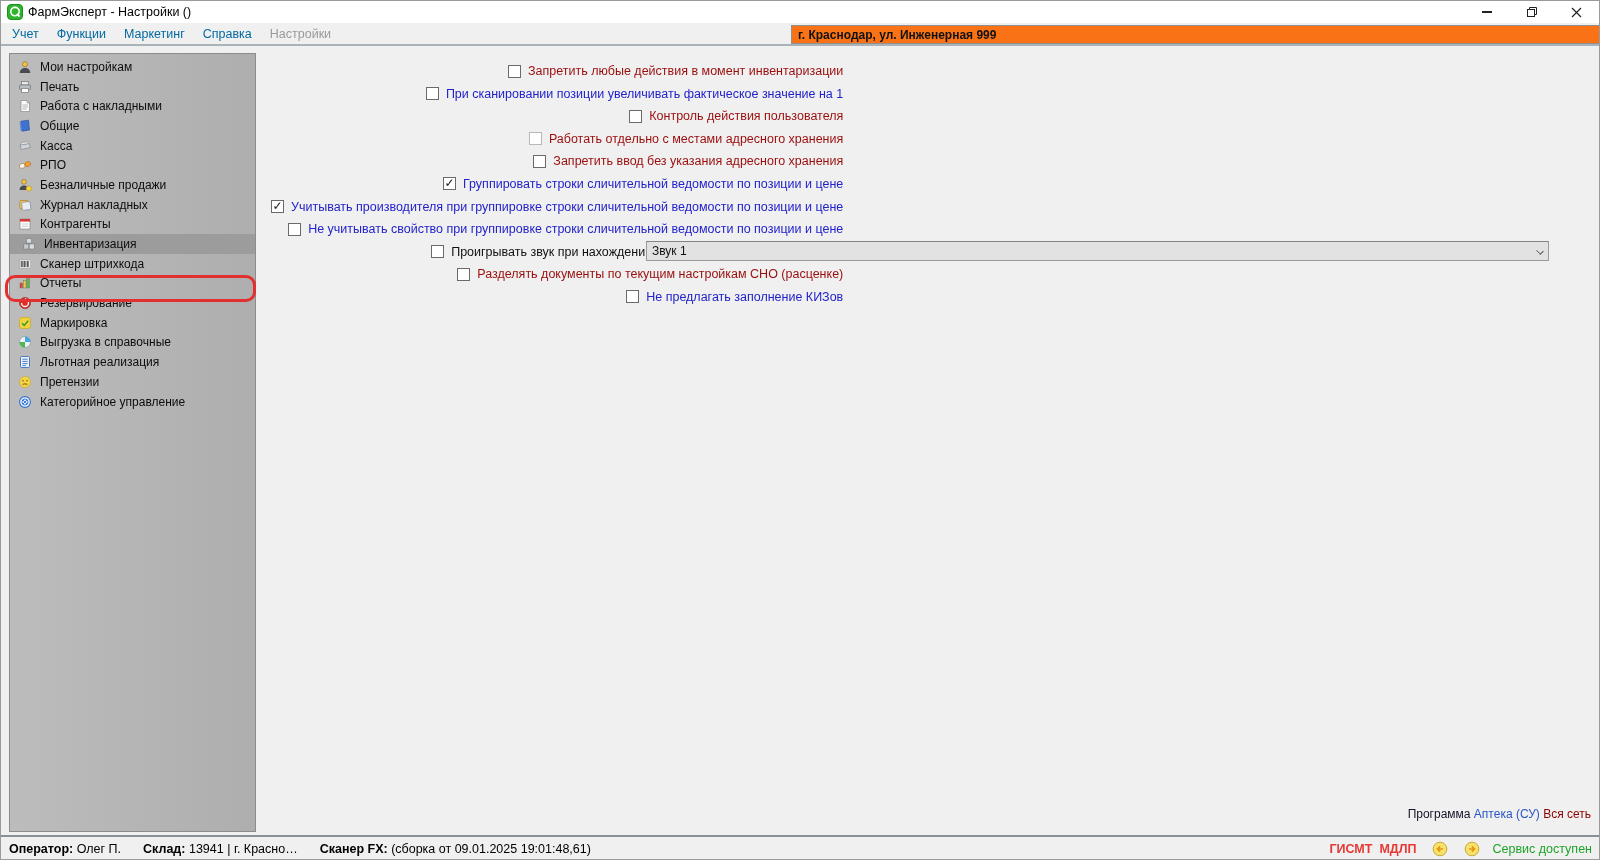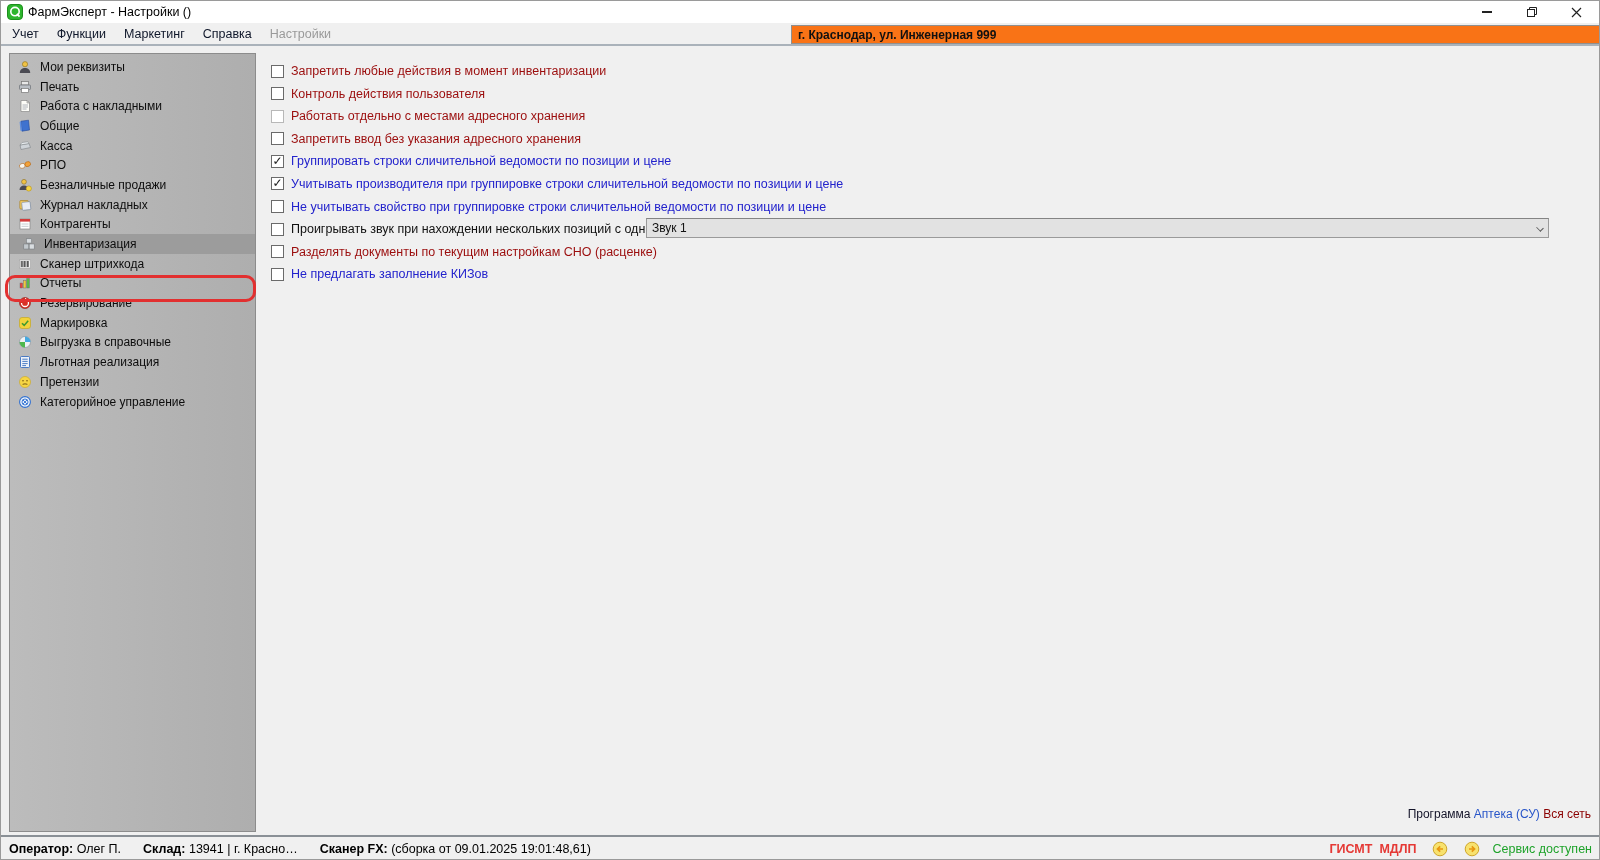--- a/index.html
+++ b/index.html
@@ -11,40 +11,40 @@
   .app-ic{width:16px;height:16px;margin:0 5px 0 6px;display:inline-flex;}
   .title{font-size:12.5px;color:#000;}
   .wc{position:absolute;right:0;top:0;height:22px;display:flex;}
   .wc-btn{width:45px;height:22px;display:flex;align-items:center;justify-content:center;cursor:default;}
   .glyph-min{width:10px;height:1.5px;background:#222;display:block;}
   .wc-btn svg{display:block;}
 
   
   .menubar{position:absolute;left:0;top:22px;width:100%;height:23px;background:#f0f0f0;border-bottom:2px solid #aab2ba;}
   .menu-items{position:absolute;left:2px;top:0;height:21px;display:flex;align-items:center;}
-  .menu-item{font-size:12.5px;color:#0f172a;padding:0 9px;cursor:default;}
+  .menu-item{font-size:12.5px;color:#0369a1;padding:0 9px;cursor:default;}
   .menu-item.disabled{color:#9a9a9a;}
   .branch-combo{position:absolute;left:790px;top:2px;width:859px;height:19px;background:#f97316;border:1px solid #8f8f8f;display:flex;align-items:center;padding:0 22px 0 6px;font-size:12px;color:#111;font-weight:bold;}
   .chev{position:absolute;right:9px;top:5px;width:7px;height:7px;border-right:1.4px solid #444;border-bottom:1.4px solid #444;transform:rotate(45deg) scale(1,.8);}
 
   
   .main{position:absolute;left:0;top:45px;width:100%;height:789px;background:#f0f0f0;}
 
   
   .sidebar{position:absolute;left:8px;top:7px;width:247px;height:779px;background:linear-gradient(90deg,#bcbcbc,#aeaeae);border:1px solid #8c8c8c;padding-top:3px;}
   .sb-item{height:19.7px;display:flex;align-items:center;padding-left:8px;cursor:default;}
   .sb-item.selected{background:#9c9c9c;padding-left:12px;}
   .sb-ic{width:15px;height:14px;margin-right:7px;display:inline-flex;flex:0 0 15px;}
   .sb-ic svg{width:14px;height:14px;}
   .sb-label{font-size:12px;color:#0d0d0d;white-space:nowrap;}
   .annotation{position:absolute;left:4px;top:229px;width:251px;height:27px;border:3.5px solid #e23030;border-radius:10px;pointer-events:none;z-index:10;}
 
   
   .panel{position:absolute;left:270px;top:18px;}
-  .cb-row{position:relative;display:flex;align-items:center;height:14px;margin-bottom:8.6px;white-space:nowrap;}
+  .cb-row{position:relative;display:flex;align-items:center;height:14px;margin-bottom:8.6px;white-space:nowrap;justify-content:flex-end;}
   .cb-box{width:13px;height:13px;background:#fff;border:1px solid #6a6a6a;margin-right:7px;flex:0 0 13px;display:flex;align-items:center;justify-content:center;font-size:12px;line-height:11px;color:#1a1a1a;cursor:default;}
   .cb-box.disabled{border-color:#b8b8b8;}
   .cb-label{font-size:12.5px;}
   .c-red{color:#9b0d0d;}
   .c-blue{color:#2222cc;}
   .c-black{color:#111;}
   .sound-combo{position:absolute;left:375px;top:-4px;width:903px;height:20px;background:#e2e2e2;border:1px solid #9a9a9a;border-top-color:#848484;display:flex;align-items:center;padding:0 16px 0 5px;font-size:12px;color:#111;}
   .sound-combo .arr{position:absolute;right:5px;top:6px;width:6px;height:6px;border-right:1.2px solid #555;border-bottom:1.2px solid #555;transform:rotate(45deg) scale(1,.8);}
 
   
@@ -111,21 +111,21 @@
 
   <div class="main">
     <div class="sidebar">
         <div class="sb-item">
           <span class="sb-ic">
             <svg viewBox="0 0 14 14">
               <circle cx="7" cy="4.2" r="2.6" fill="#f0c244" stroke="#8a6d1d" stroke-width="0.6"></circle>
               <path d="M1.8 13 C1.8 9.6 4.2 8 7 8 S12.2 9.6 12.2 13z" fill="#4a4a52"></path>
             </svg>
           </span>
-          <span class="sb-label">Мои реквизиты</span>
+          <span class="sb-label">Мои настройкам</span>
         </div>
         <div class="sb-item">
           <span class="sb-ic">
             <svg viewBox="0 0 14 14">
               <rect x="3.5" y="1.5" width="7" height="3.5" fill="#e8e8e8" stroke="#777" stroke-width="0.7"></rect>
               <rect x="1.5" y="5" width="11" height="4.5" rx="0.8" fill="#b9bec4" stroke="#6a6f74" stroke-width="0.7"></rect>
               <rect x="3.5" y="8.5" width="7" height="4" fill="#fff" stroke="#777" stroke-width="0.7"></rect>
             </svg>
           </span>
           <span class="sb-label">Печать</span>
@@ -308,20 +308,24 @@
             </svg>
           </span>
           <span class="sb-label">Категорийное управление</span>
         </div>
       </div>
     <div class="annotation"></div>
     <div class="panel">
         <div class="cb-row">
           <span class="cb-box"></span>
           <span class="cb-label c-red">Запретить любые действия в момент инвентаризации</span>
+        </div>
+        <div class="cb-row">
+          <span class="cb-box"></span>
+          <span class="cb-label c-blue">При сканировании позиции увеличивать фактическое значение на 1</span>
         </div>
         <div class="cb-row">
           <span class="cb-box"></span>
           <span class="cb-label c-red">Контроль действия пользователя</span>
         </div>
         <div class="cb-row">
           <span class="cb-box disabled"></span>
           <span class="cb-label c-red">Работать отдельно с местами адресного хранения</span>
         </div>
         <div class="cb-row">

